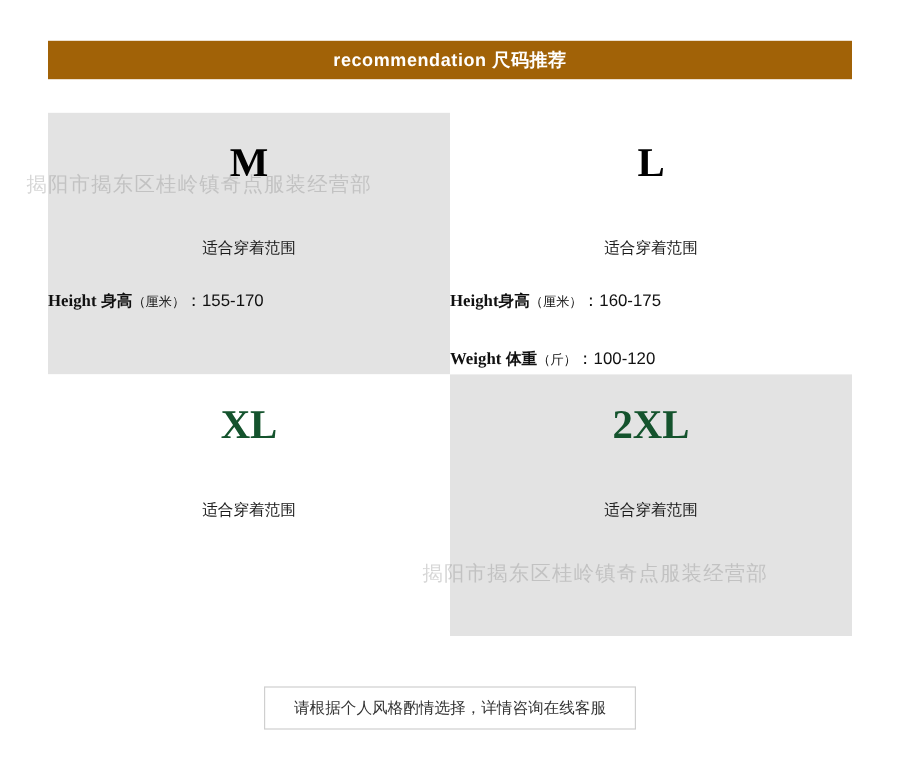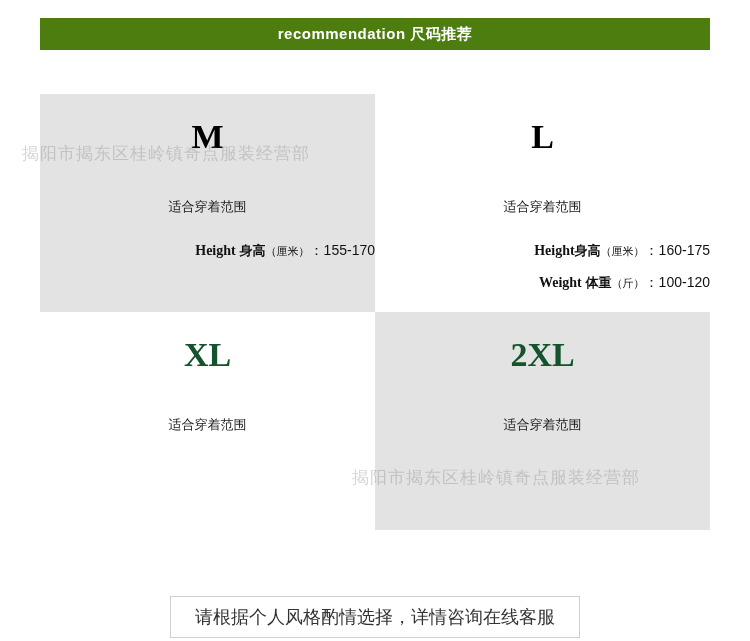--- a/index.html
+++ b/index.html
@@ -17,24 +17,24 @@
   .page {
     position: relative;
     width: 750px;
     height: 641px;
     background: #ffffff;
   }
   
   .header-bar {
     position: absolute;
     left: 40px;
-    top: 18px;
+    top: 34px;
     width: 670px;
     height: 32px;
-    background: #4d7c0f;
+    background: #a16207;
     display: flex;
     align-items: center;
     justify-content: center;
   }
   .header-title {
     color: #ffffff;
     font-size: 15px;
     font-weight: bold;
     letter-spacing: 0.5px;
     font-family: "Liberation Sans", sans-serif;
@@ -79,22 +79,22 @@
     margin-top: 40px;
     font-size: 13px;
     color: #1a1a1a;
     font-family: "Liberation Sans", sans-serif;
   }
   .spec-list {
     margin-top: 26px;
     width: 100%;
     display: flex;
     flex-direction: column;
-    align-items: flex-end;
-    gap: 14px;
+    align-items: flex-start;
+    gap: 30px;
   }
   .spec-line {
     font-size: 14px;
     color: #111111;
     white-space: nowrap;
     font-family: "Liberation Sans", sans-serif;
   }
   .spec-line .lat {
     font-family: "Liberation Serif", serif;
     font-weight: bold;
@@ -109,24 +109,24 @@
   }
   .spec-line .val {
     font-family: "Liberation Sans", sans-serif;
     font-size: 14px;
   }
   
   .footer-note {
     position: absolute;
     left: 50%;
     transform: translateX(-50%);
-    top: 596px;
+    top: 572px;
     border: 1px solid #cfcfcf;
     padding: 8px 24px;
-    font-size: 18px;
+    font-size: 13px;
     color: #333333;
     background: #ffffff;
     font-family: "Liberation Sans", sans-serif;
     white-space: nowrap;
   }
   
   .watermark {
     position: absolute;
     color: rgba(120, 120, 120, 0.30);
     font-size: 17px;

